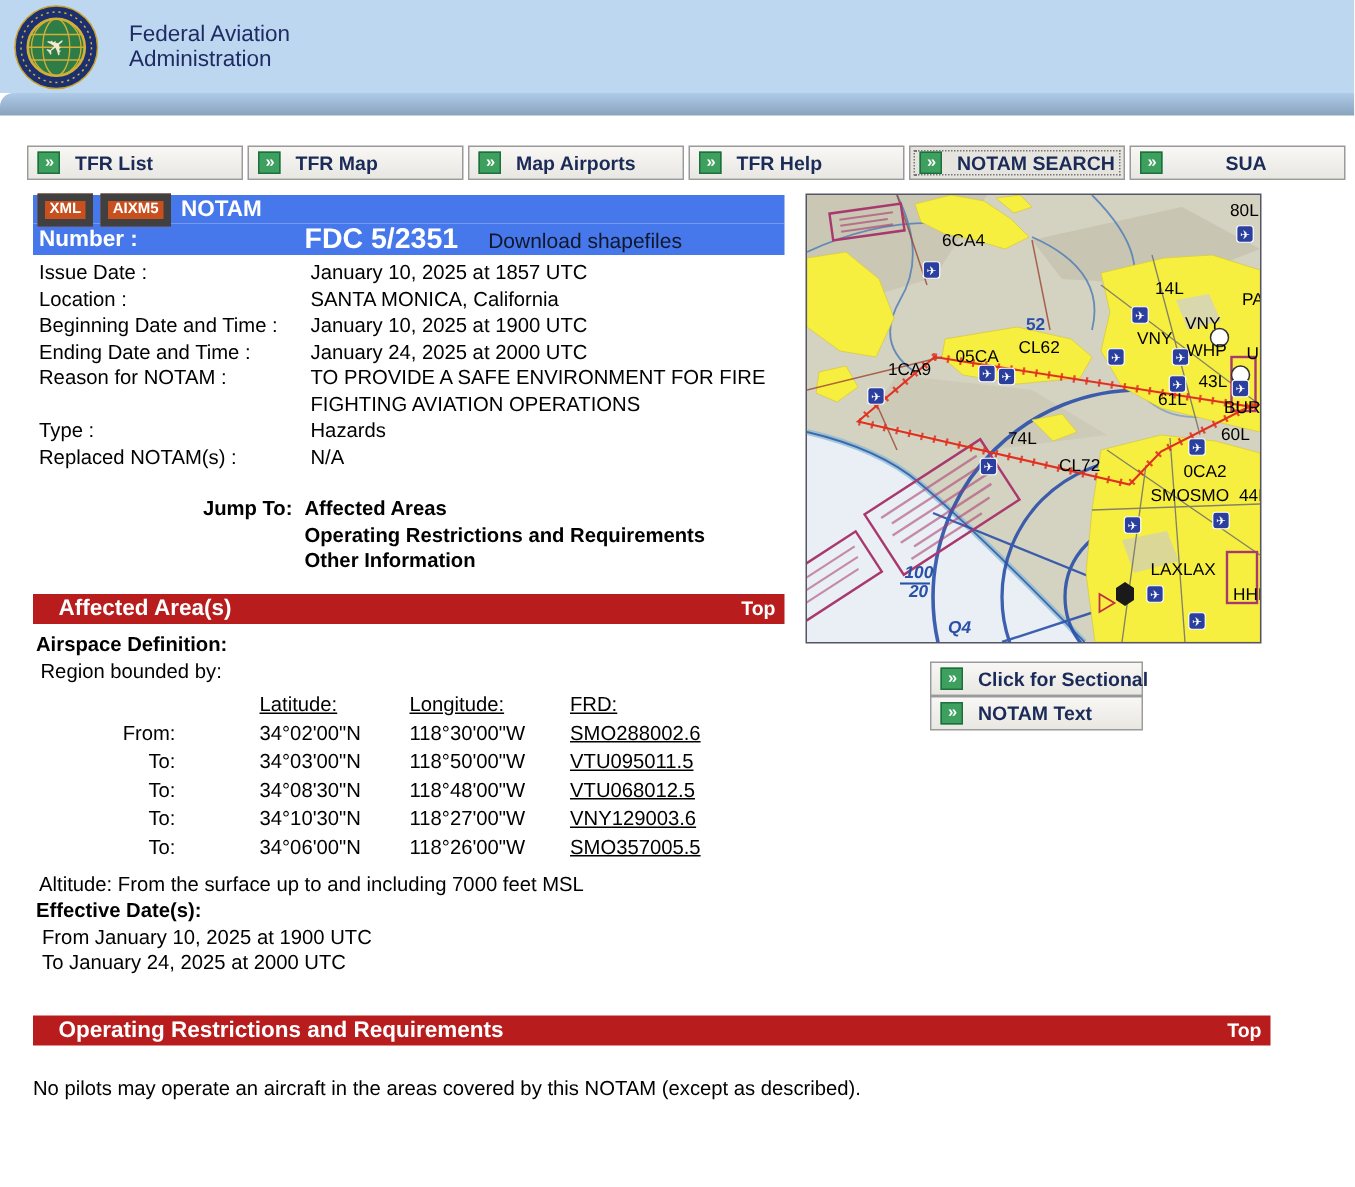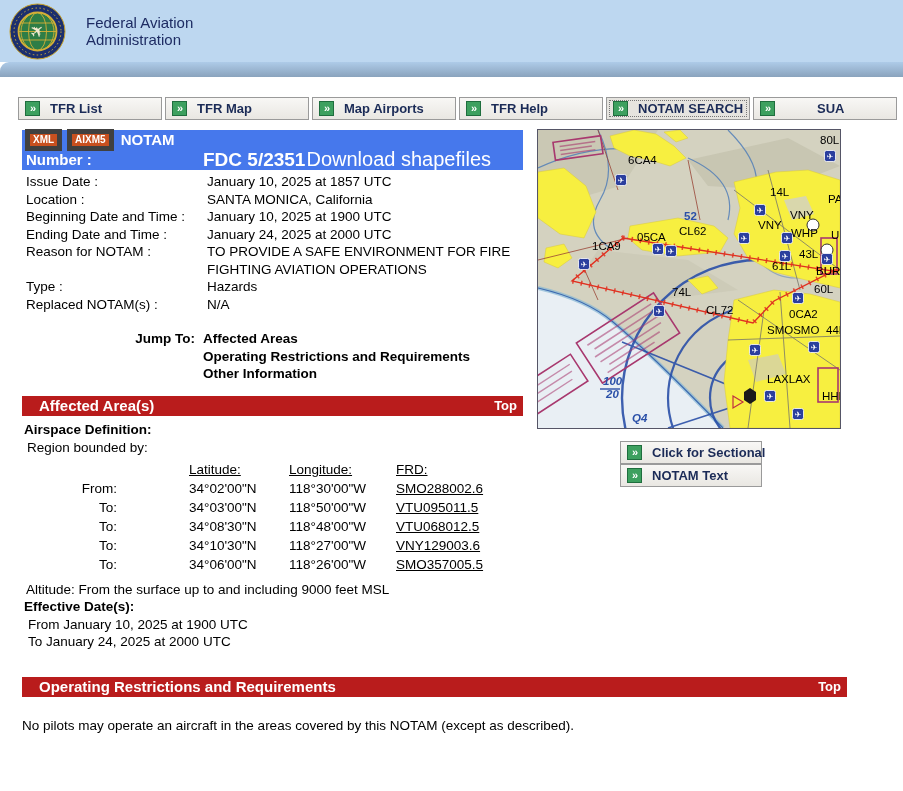--- a/index.html
+++ b/index.html
@@ -27,33 +27,33 @@
            text-decoration:none;line-height:20px;cursor:pointer;}
   
   #notam-block{position:absolute;left:22px;top:130px;width:501px;font-size:13.5px;}
   #notam-titlerow{display:flex;align-items:center;gap:5px;background:#4678ec;height:19px;padding-left:3px;}
   .badge{background:#c8501f;border:5px solid #404040;color:#fff;font-size:10px;font-weight:bold;
          padding:0 3px;line-height:12px;cursor:pointer;}
   #notam-titlerow .ttl{color:#fff;font-weight:bold;font-size:15px;margin-left:2px;}
   #numrow{display:flex;background:#4678ec;height:21px;align-items:center;}
   #numrow .k{flex:none;width:177px;padding-left:4px;color:#fff;font-weight:bold;font-size:15px;}
   #numrow .num{color:#fff;font-weight:bold;font-size:19px;}
-  #numrow .dl{color:#ffffff;font-size:20px;margin-left:1px;cursor:pointer;}
+  #numrow .dl{color:#0f172a;font-size:14px;margin-left:20px;cursor:pointer;}
   .kvrow{display:flex;line-height:17.5px;}
   .kvrow .k{flex:none;width:181px;padding-left:4px;}
   .kvrow .v{width:320px;}
   #jump{display:flex;margin-top:17px;line-height:17.5px;}
   #jump .jl{flex:none;width:173px;text-align:right;padding-right:8px;font-weight:bold;}
   #jump .links div{font-weight:bold;cursor:pointer;}
   
   .abs{position:absolute;font-size:13.5px;}
   .bold{font-weight:bold;}
   .coordrow{display:flex;line-height:19px;}
   .coordrow .c0{flex:none;width:95px;text-align:right;}
-  .coordrow .c1{flex:none;width:100px;margin-left:72px;}
+  .coordrow .c1{flex:none;width:100px;margin-left:56px;}
   .coordrow .c2{flex:none;width:107px;}
   .coordrow .c3{flex:none;text-decoration:underline;}
   .coordrow .und{text-decoration:underline;}
   
   #map{position:absolute;left:538px;top:130px;width:302px;height:298px;outline:1px solid #556;cursor:pointer;}
   .mlab{font-size:11.5px;fill:#000;}
   .mlab.blu{fill:#2b50a8;font-weight:bold;}
   .mlab.blui{fill:#2b50a8;font-weight:bold;font-style:italic;}
   #secbtn1{position:absolute;left:620px;top:441px;width:142px;}
   #secbtn2{position:absolute;left:620px;top:464px;width:142px;}
@@ -404,21 +404,21 @@
       <span class="c3">VNY129003.6</span>
     </div>
     <div class="coordrow">
       <span class="c0">To:</span>
       <span class="c1">34°06'00"N</span>
       <span class="c2">118°26'00"W</span>
       <span class="c3">SMO357005.5</span>
     </div>
   </div>
 
-  <div class="abs" style="left:26px;top:582px;">Altitude: From the surface up to and including 9000 feet MSL</div>
+  <div class="abs" style="left:26px;top:582px;">Altitude: From the surface up to and including 7000 feet MSL</div>
   <div class="abs bold" style="left:24px;top:599px;">Effective Date(s):</div>
   <div class="abs" style="left:28px;top:617px;">From January 10, 2025 at 1900 UTC</div>
   <div class="abs" style="left:28px;top:634px;">To January 24, 2025 at 2000 UTC</div>
 
   <div class="bluebar" style="left:22px;top:677px;width:825px;">
     <span>Operating Restrictions and Requirements</span>
     <a class="toplink">Top</a>
   </div>
   <div class="abs" style="left:22px;top:718px;">No pilots may operate an aircraft in the areas covered by this NOTAM (except as described).</div>
 

